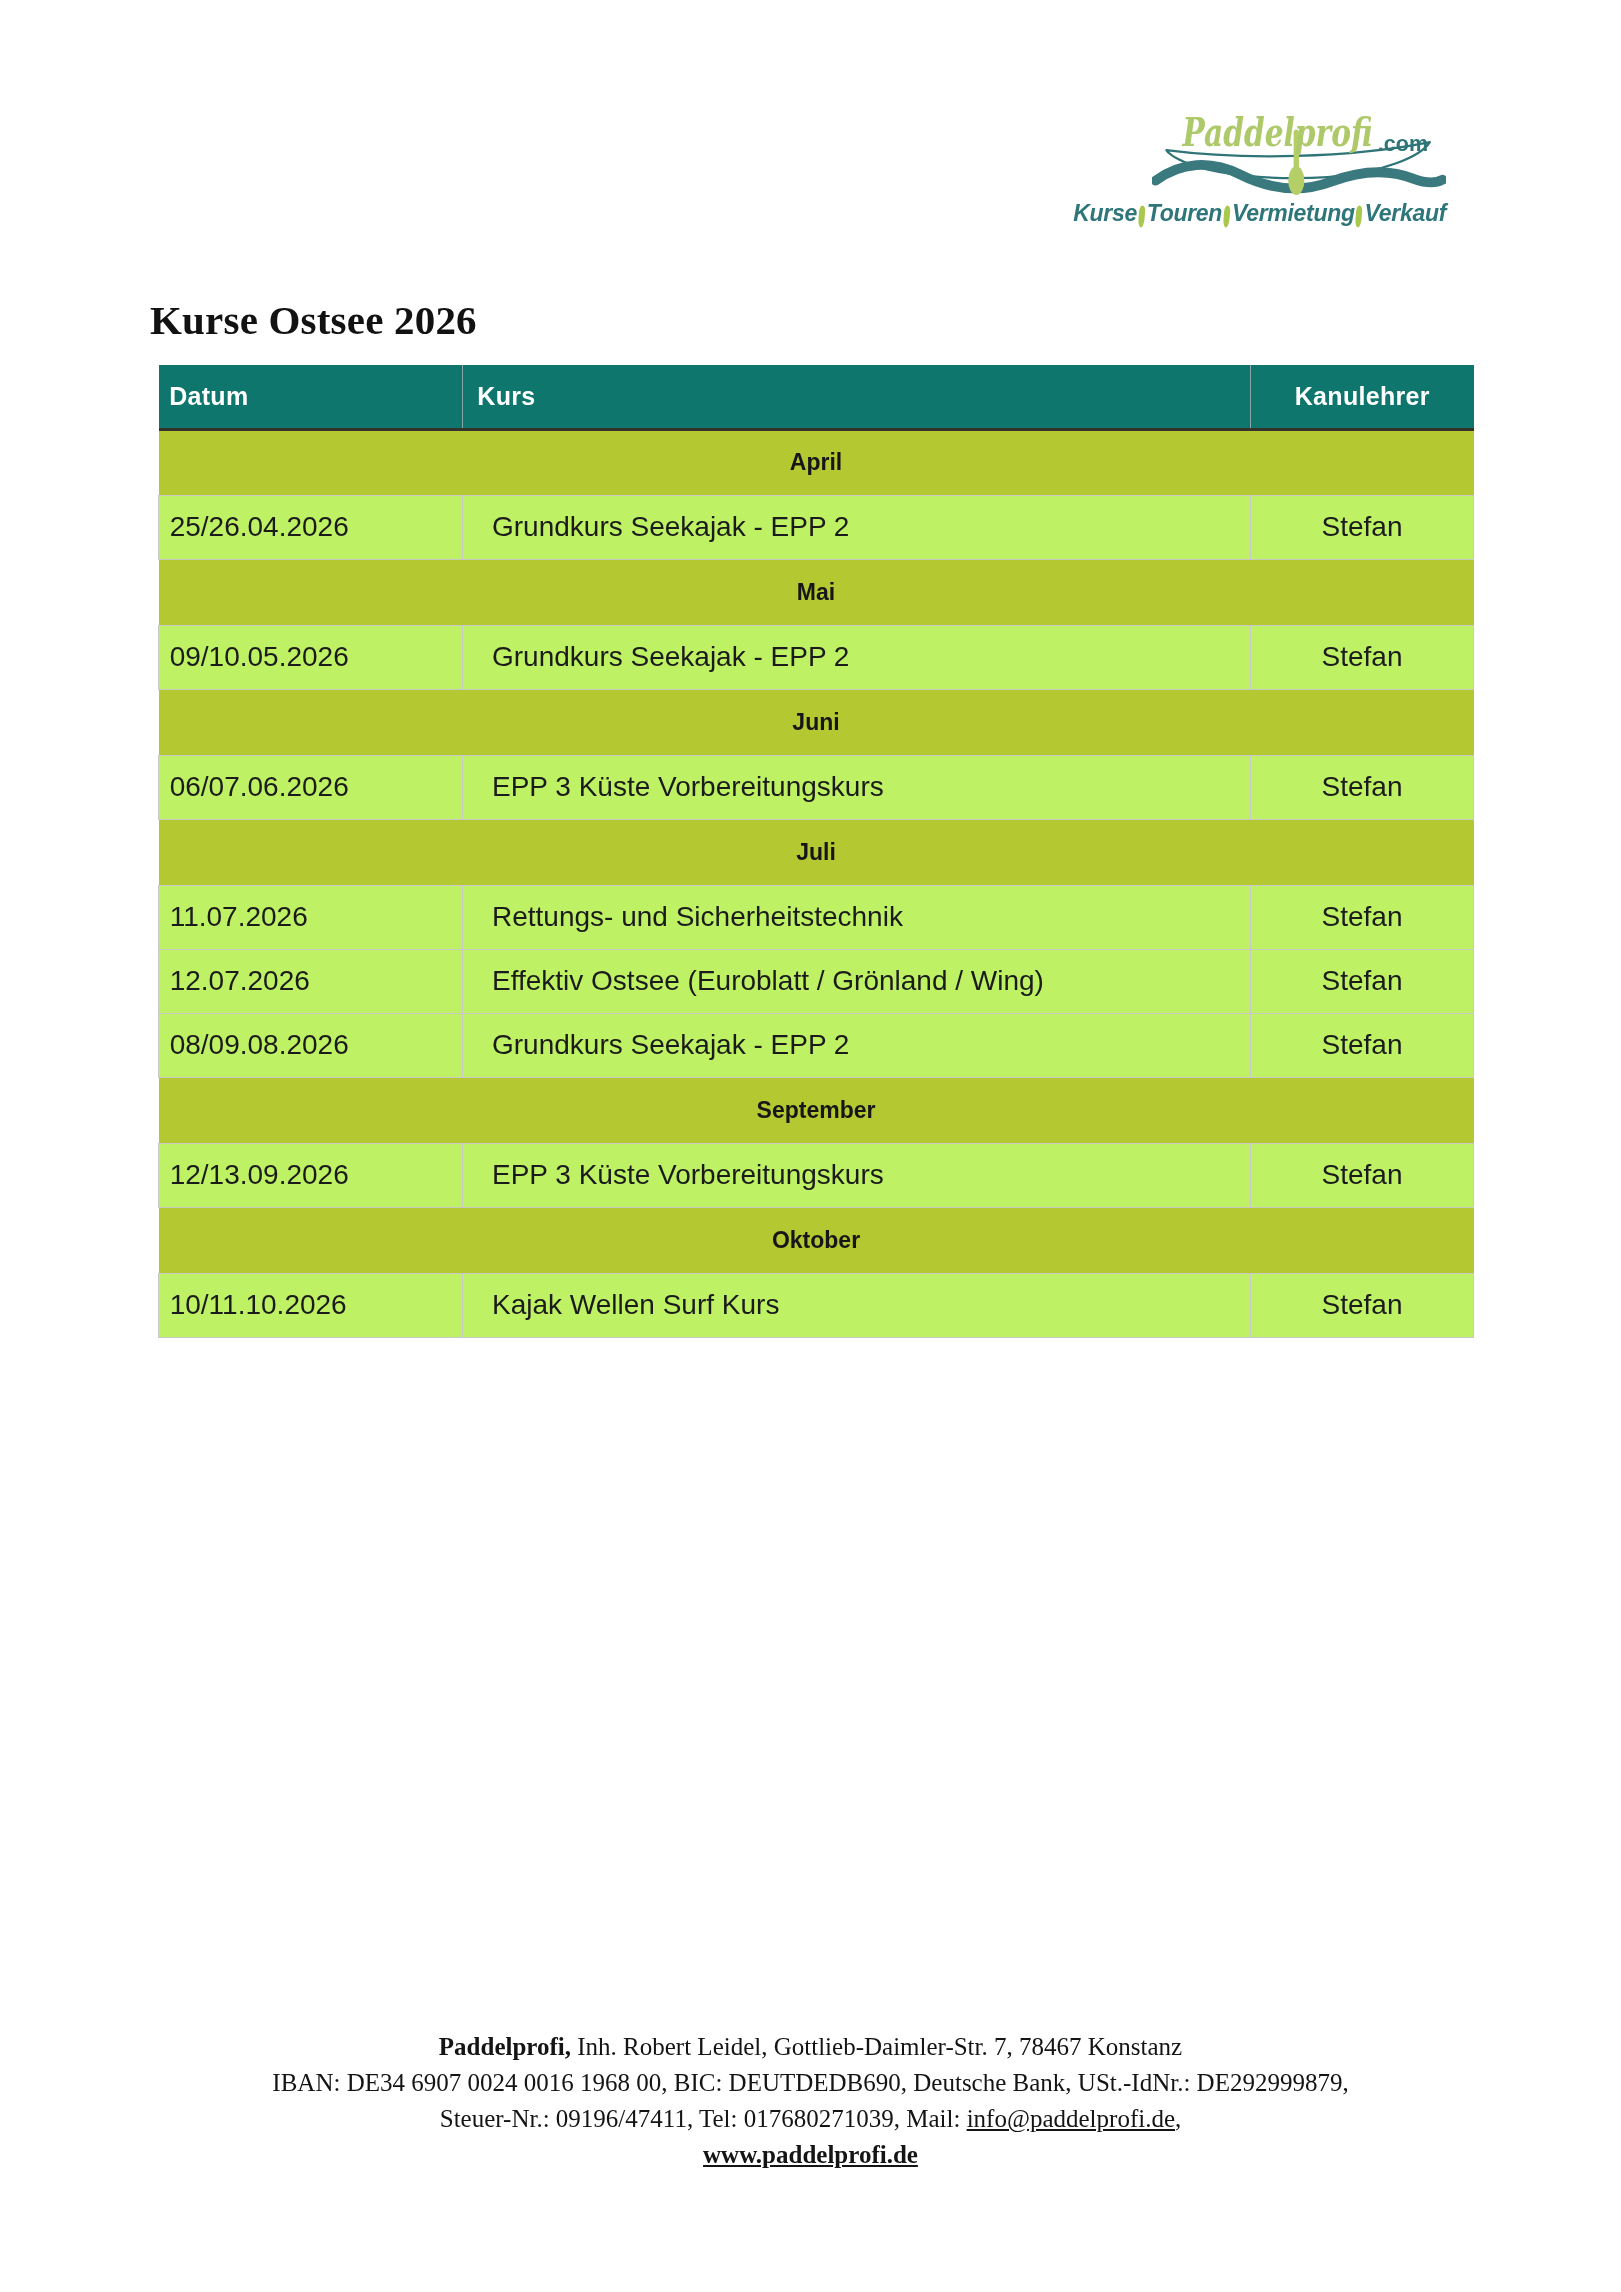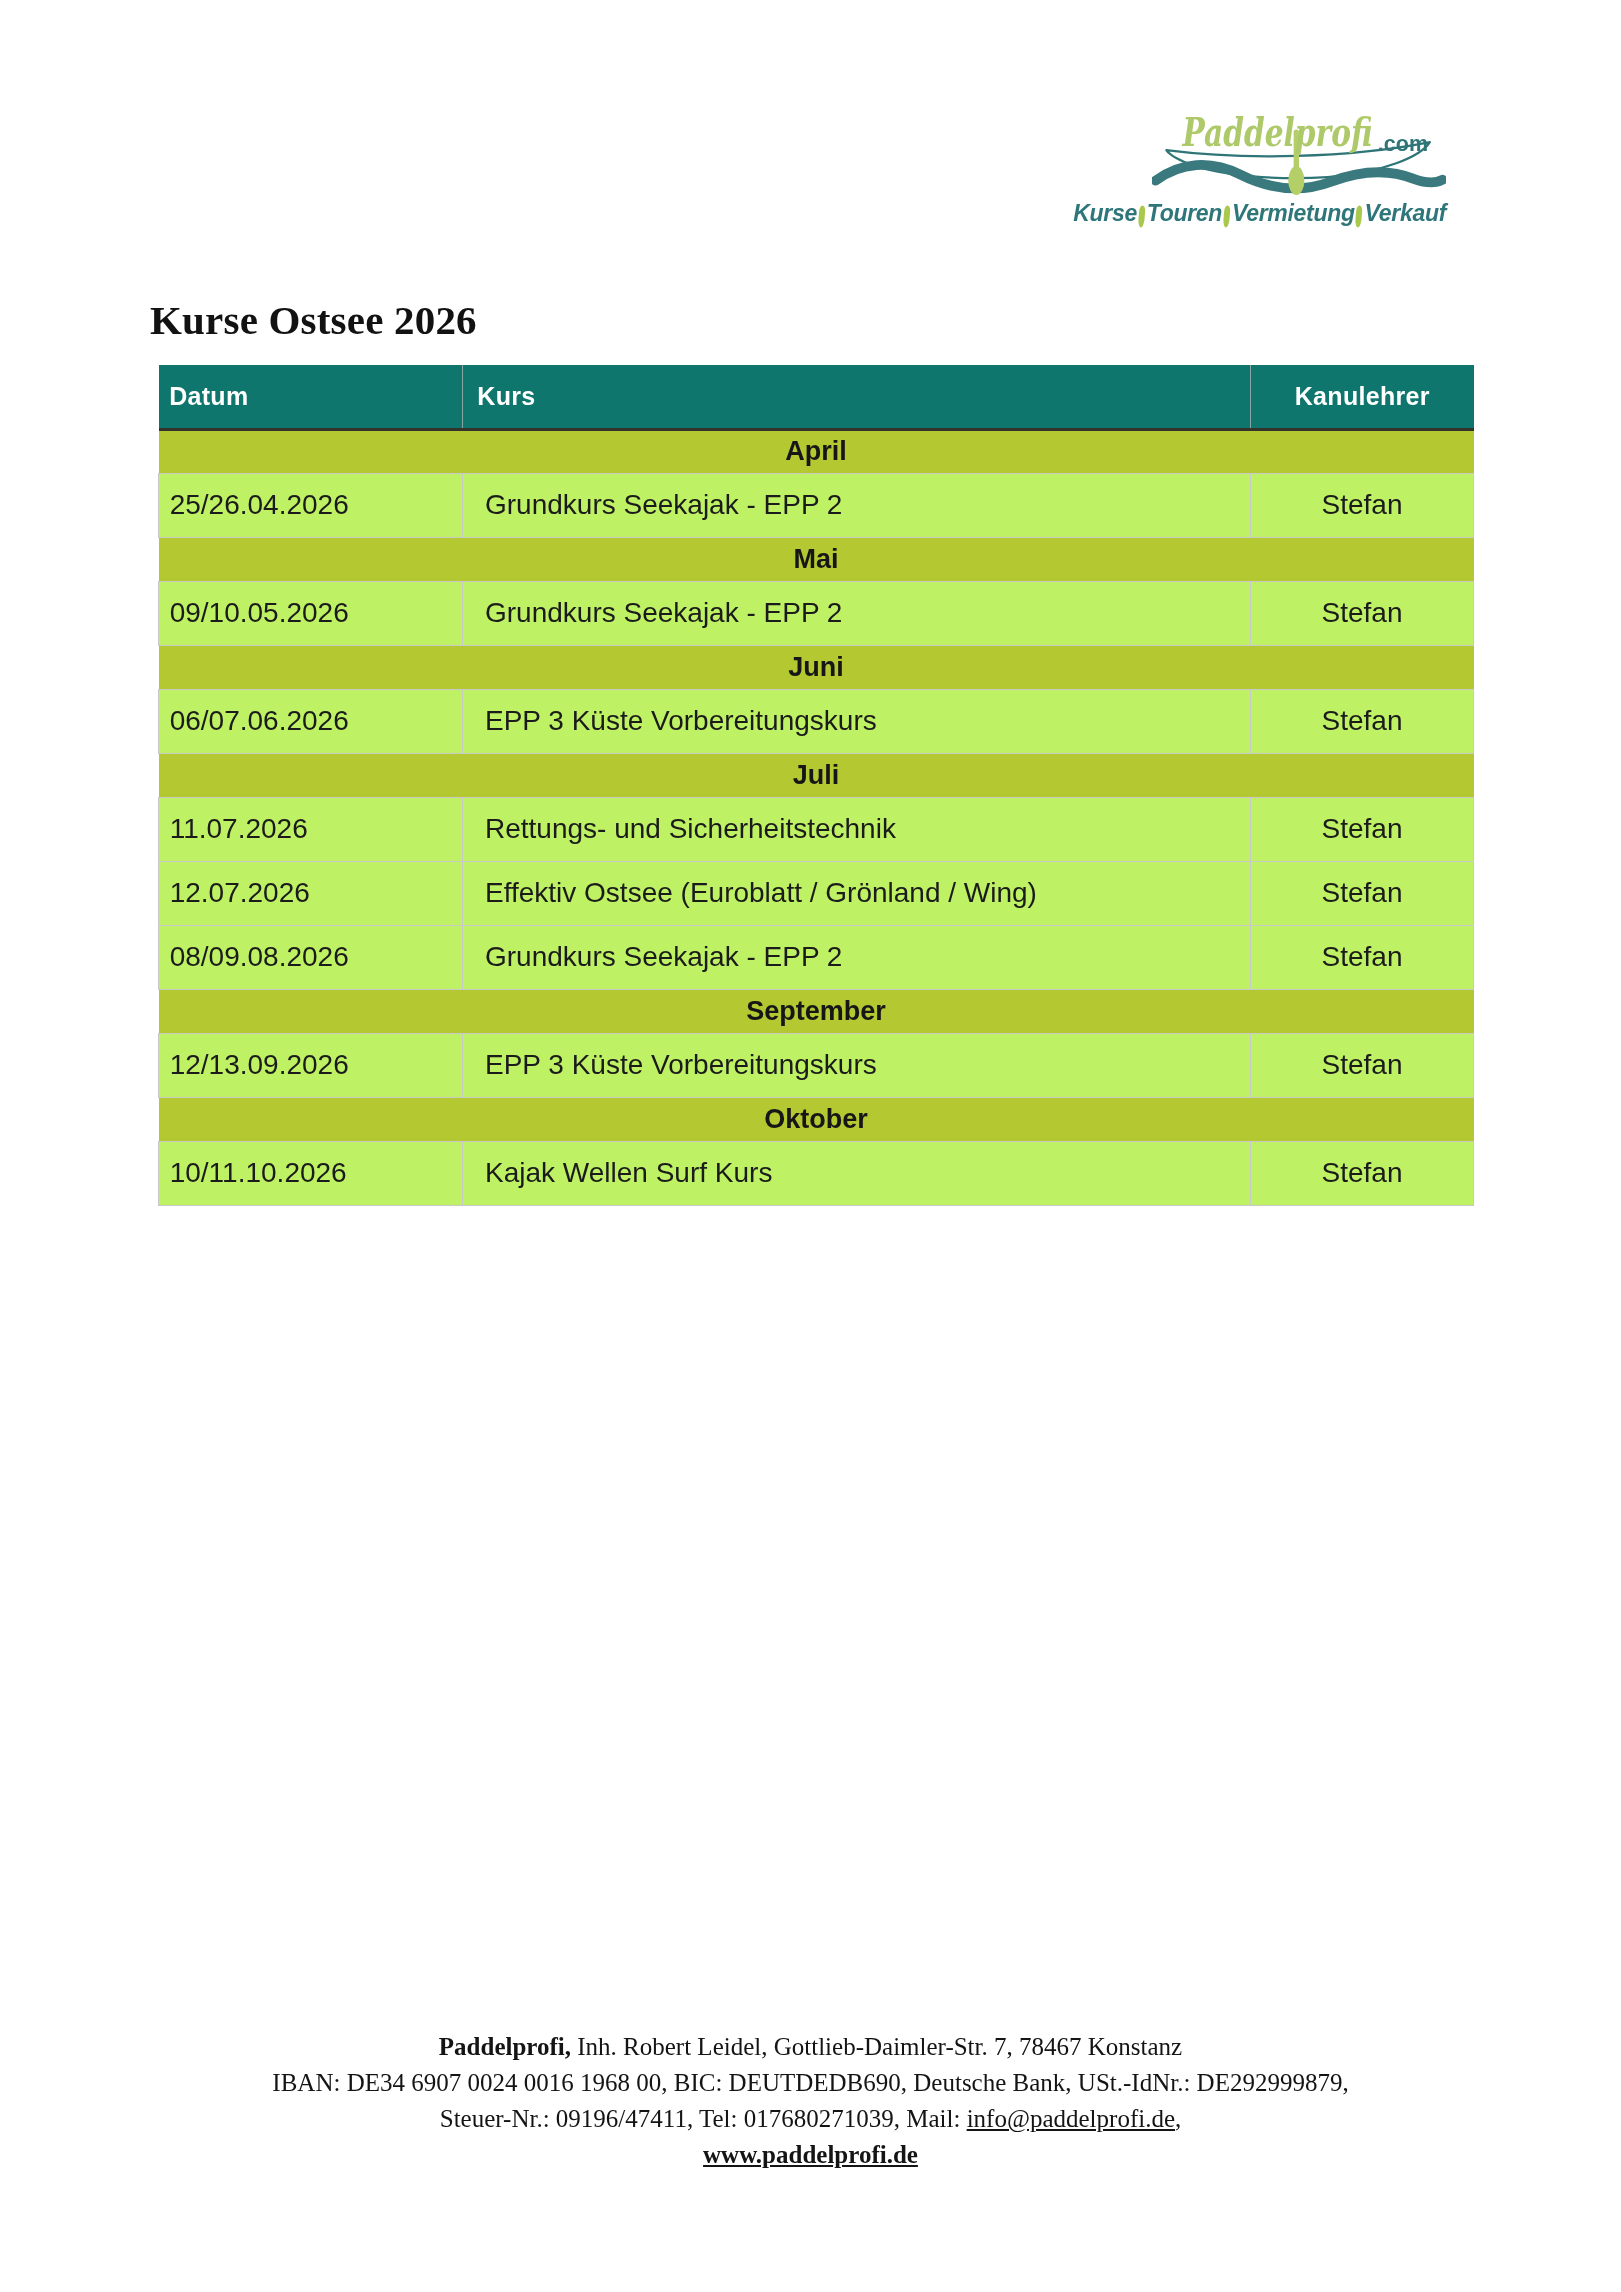--- a/index.html
+++ b/index.html
@@ -42,32 +42,32 @@
     height:64px; text-align:left;
     border-bottom:3.6px solid #33332c;
     border-right:0.9px solid #88a5a5;
   }
   tr.header-row th:last-child { border-right:none; text-align:center; }
   th.h-datum { padding-left:10.7px; }
   th.h-kurs  { padding-left:14.3px; }
 
   tr.month-row td {
     background:#b4c831; color:#161616;
-    font-size:27px; font-weight:700; text-align:center;
-    height:44px;
+    font-size:23px; font-weight:700; text-align:center;
+    height:66px;
     border-top:0.9px solid #c9c9c9; border-bottom:0.9px solid #c9c9c9;
   }
 
   tr.data-row td {
     background:#bef264; height:64px;
     font-size:28px; color:#1b1b1b;
     border:0.9px solid #c9c9c9;
   }
   td.c-date { padding-left:10.7px; }
-  td.c-course { padding-left:22px; }
+  td.c-course { padding-left:29px; }
   td.c-inst { text-align:center; }
   a.course-link { color:#4a7cc2; text-decoration:none; cursor:pointer; }
 
   
   .footer {
     position:absolute; left:0; top:2029px; width:1621px;
     text-align:center; font-size:25px; line-height:36px; color:#141414;font-family:Liberation Serif, serif;
   }
   .footer b { font-weight:700; }
   .f-link { color:#141414; text-decoration:underline; cursor:pointer; }

